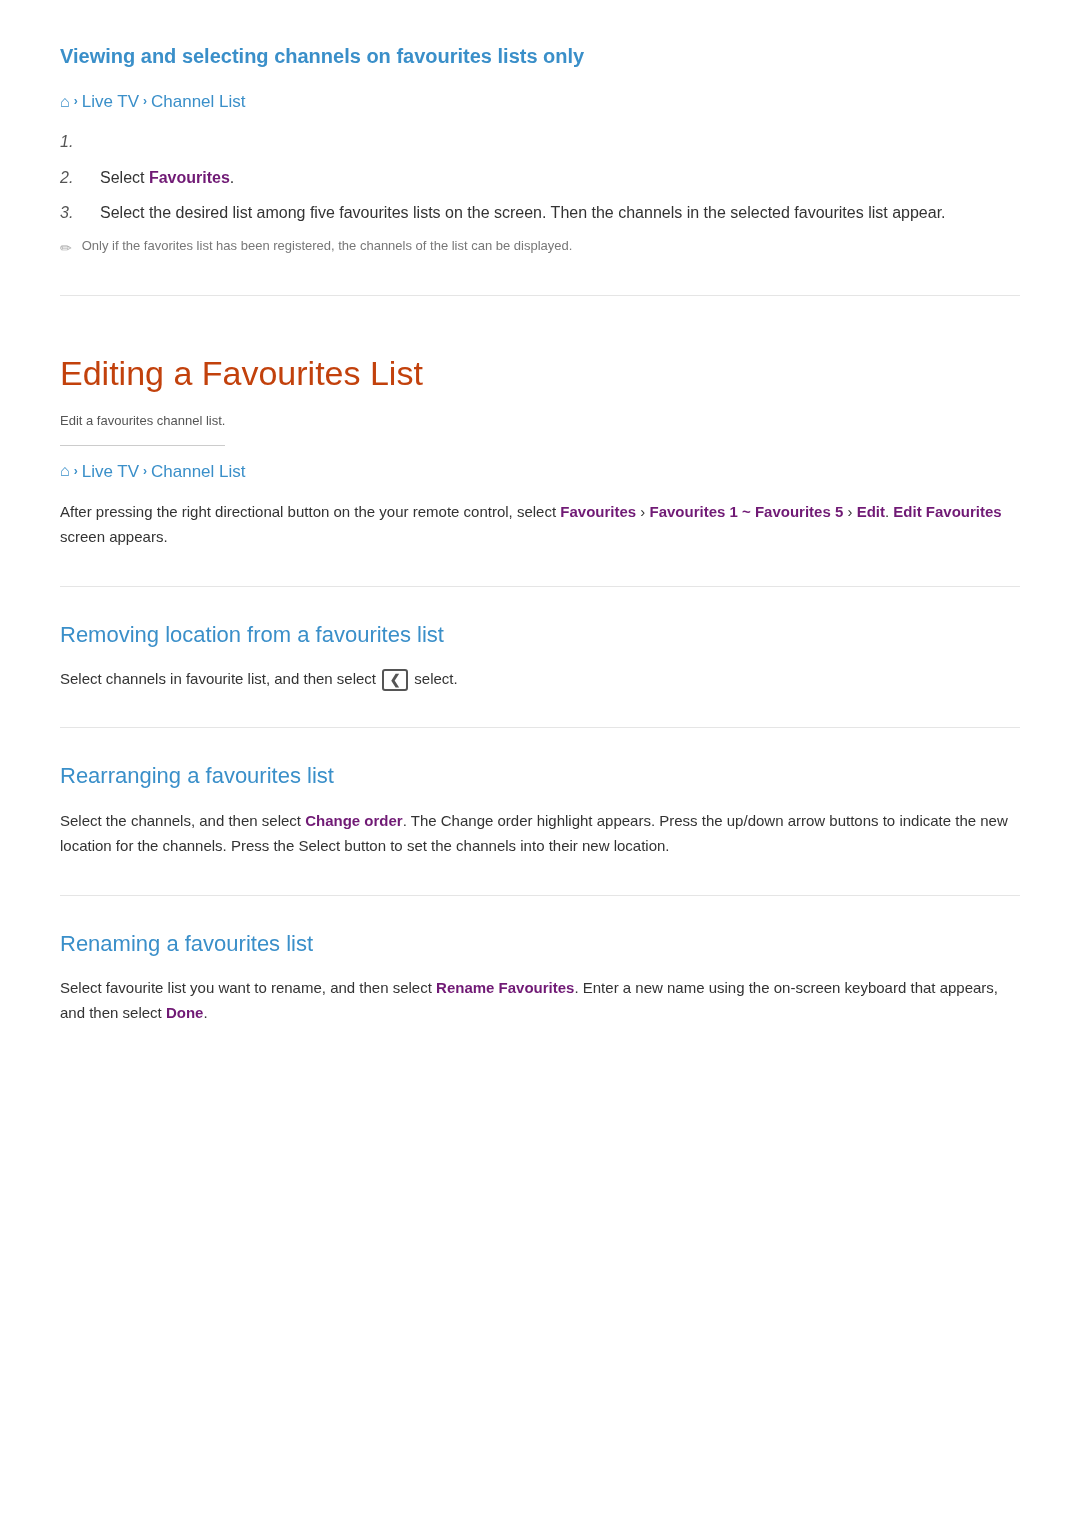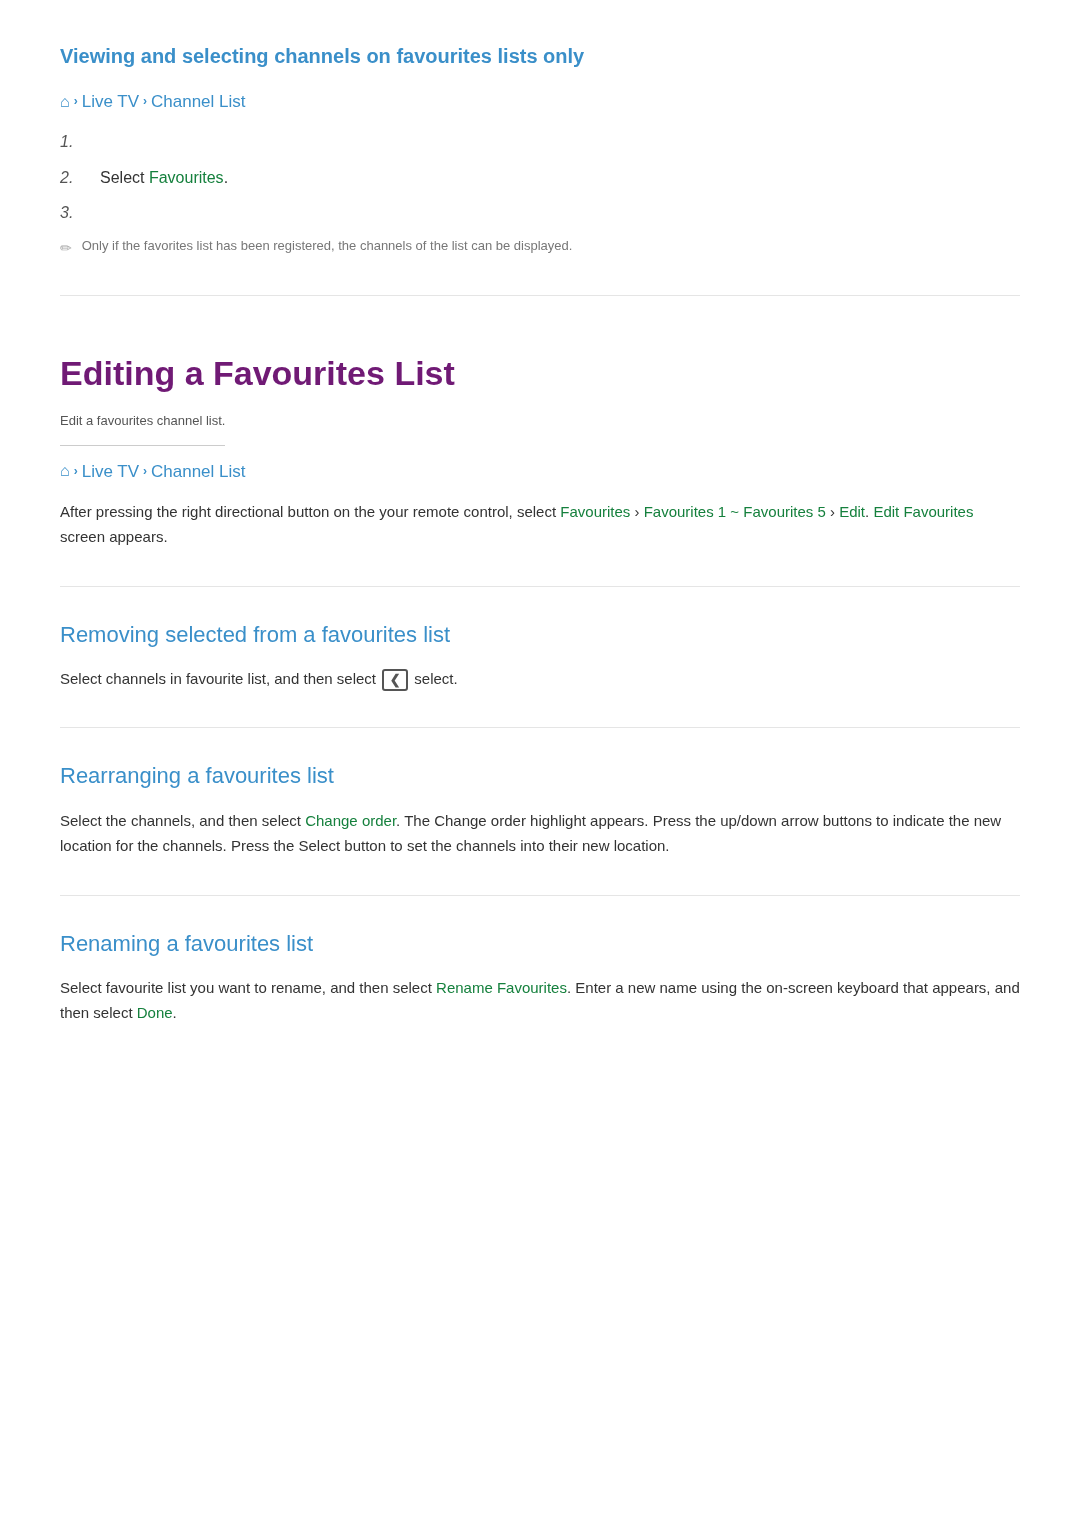--- a/index.html
+++ b/index.html
@@ -17,22 +17,22 @@
 
     h2.page-title {
       font-size: 20px;
       font-weight: 600;
       color: #3a8fc9;
       margin-bottom: 16px;
     }
 
     h1.main-heading {
       font-size: 34px;
-      font-weight: 700;
-      color: #701a75;
+      font-weight: 400;
+      color: #c2410c;
       margin-bottom: 6px;
     }
 
     h2.sub-heading {
       font-size: 22px;
       font-weight: 500;
       color: #3a8fc9;
       margin-bottom: 14px;
     }
 
@@ -106,22 +106,22 @@
     }
 
     .body-text {
       font-size: 15px;
       color: #333;
       line-height: 1.7;
       margin-bottom: 12px;
     }
 
     .inline-link {
-      color: #15803d;
-      font-weight: 400;
+      color: #701a75;
+      font-weight: 700;
     }
 
     .divider {
       border: none;
       border-top: 1px solid #e5e5e5;
       margin: 30px 0;
     }
 
     .remove-btn-icon {
       display: inline-flex;
@@ -159,20 +159,21 @@
   <ol>
     <li>
       <span class="num">1.</span>
     </li>
     <li>
       <span class="num">2.</span>
       <span>Select <span class="inline-link">Favourites</span>.</span>
     </li>
     <li>
       <span class="num">3.</span>
+      <span>Select the desired list among five favourites lists on the screen. Then the channels in the selected favourites list appear.</span>
     </li>
   </ol>
 
   <div class="note-item">
     <span class="pencil-icon">✏</span>
     <span>Only if the favorites list has been registered, the channels of the list can be displayed.</span>
   </div>
 </div>
 
 <hr class="divider">
@@ -190,21 +191,21 @@
   </div>
 
   <p class="body-text">
     <span>After pressing the right directional button on the your remote control, select </span><span class="inline-link">Favourites</span><span> › </span><span class="inline-link">Favourites 1 ~ Favourites 5</span><span> › </span><span class="inline-link">Edit</span>. <span class="inline-link">Edit Favourites</span><span> screen appears.</span>
   </p>
 </div>
 
 <hr class="divider">
 
 <div class="section">
-  <h2 class="sub-heading">Removing selected from a favourites list</h2>
+  <h2 class="sub-heading">Removing location from a favourites list</h2>
   <p class="body-text">
     <span>Select channels in favourite list, and then select </span><span class="remove-btn-icon">❮</span><span> select.</span>
   </p>
 </div>
 
 <hr class="divider">
 
 <div class="section">
   <h2 class="sub-heading">Rearranging a favourites list</h2>
   <p class="body-text">

